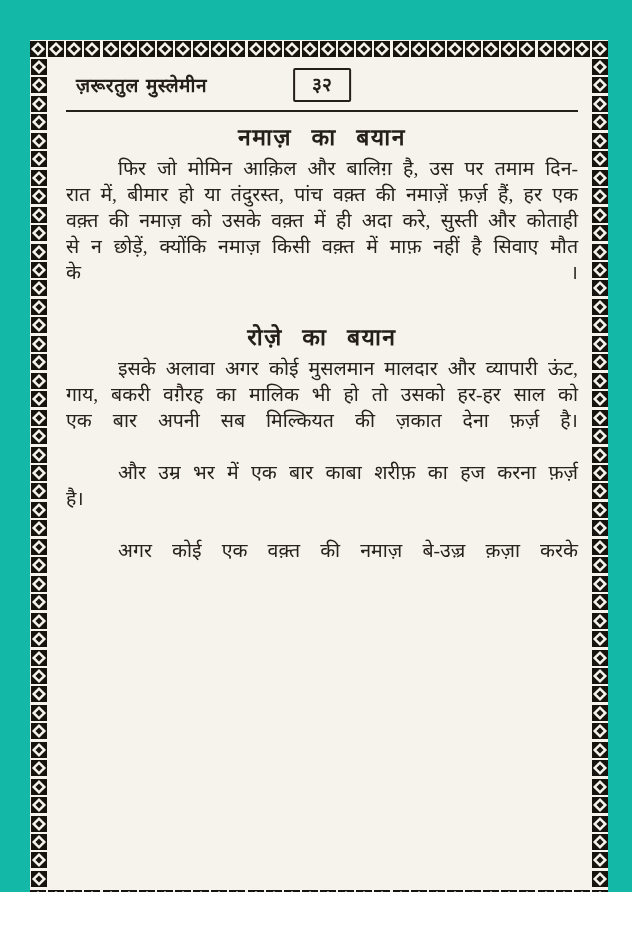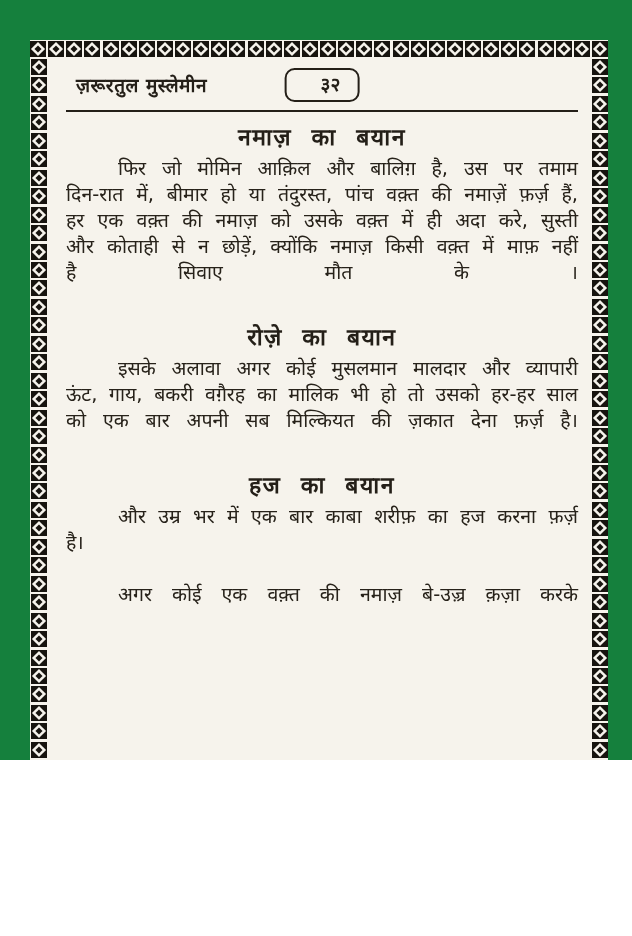--- a/index.html
+++ b/index.html
@@ -1,21 +1,21 @@
 <!DOCTYPE html>
 <html><head>
 <meta charset="utf-8">
 <style>
   * { margin:0; padding:0; box-sizing:border-box; }
   html,body { width:632px; height:936px; }
   body { font-family:"DejaVu Sans", sans-serif; background:#ffffff; }
 
   .screen {
-    position:relative; width:632px; height:760px;
-    background:#15803d; overflow:hidden;
+    position:relative; width:632px; height:892px;
+    background:#14b8a6; overflow:hidden;
   }
 
   
   .frame {
     position:absolute; left:30px; top:40px; width:578px; height:866px;
     background:#f6f3ec;
   }
   .b-row {
     position:absolute; left:0; right:0; height:17px;
     display:flex; justify-content:space-between; align-items:center;
@@ -44,35 +44,36 @@
     position:absolute; left:36px; right:30px; top:22px; bottom:26px;
     color:#241f18;
   }
   .pg-header { position:relative; height:36px; margin-top:4px; }
   .book-title {
     position:absolute; left:10px; top:6px;
     font-size:19px; font-weight:700; letter-spacing:0.5px;
   }
   .page-box {
     position:absolute; left:50%; top:2px; transform:translateX(-50%);
-    border:2px solid #241f18; border-radius:10px;
-    padding:1px 17px 3px 34px; font-size:19px; font-weight:700;
+    border:2px solid #241f18; border-radius:2px;
+    padding:1px 17px 3px 17px; font-size:19px; font-weight:700;
   }
   .rule { height:2px; background:#241f18; margin-top:8px; }
 
   .sections { margin-top:2px; }
   .sec-heading {
     text-align:center; font-size:23px; font-weight:700;
     letter-spacing:1.5px; word-spacing:10px;
     margin:8px 0 4px 0;
   }
   .sec-body {
     font-size:19.5px; line-height:26px; text-align:justify;
     text-indent:52px; word-spacing:5px;
     color:#27221a;
+    font-family:Liberation Serif, serif;
   }
   .sec-body::after { content:""; display:inline-block; width:100%; }
 </style>
 </head>
 <body>
 
 <div class="screen">
   <div class="frame">
 
     <div class="b-row top" id="b-top">
@@ -242,20 +243,19 @@
       <div class="pg-header">
         <span class="book-title">ज़रूरतुल मुस्लेमीन</span>
         <span class="page-box">३२</span>
       </div>
       <div class="rule"></div>
       <div class="sections" id="sections">
           <div class="sec-heading">नमाज़ का बयान</div>
           <p class="sec-body">फिर जो मोमिन आक़िल और बालिग़ है, उस पर तमाम दिन-रात में, बीमार हो या तंदुरस्त, पांच वक़्त की नमाज़ें फ़र्ज़ हैं, हर एक वक़्त की नमाज़ को उसके वक़्त में ही अदा करे, सुस्ती और कोताही से न छोड़ें, क्योंकि नमाज़ किसी वक़्त में माफ़ नहीं है सिवाए मौत के ।</p>
           <div class="sec-heading">रोज़े का बयान</div>
           <p class="sec-body">इसके अलावा अगर कोई मुसलमान मालदार और व्यापारी ऊंट, गाय, बकरी वग़ैरह का मालिक भी हो तो उसको हर-हर साल को एक बार अपनी सब मिल्कियत की ज़कात देना फ़र्ज़ है।</p>
-          <div class="sec-heading">हज का बयान</div>
           <p class="sec-body">और उम्र भर में एक बार काबा शरीफ़ का हज करना फ़र्ज़ है।</p>
           <p class="sec-body">अगर कोई एक वक़्त की नमाज़ बे-उज़्र क़ज़ा करके</p>
         </div>
     </div>
 
   </div>
 </div>
 
 </body></html>

